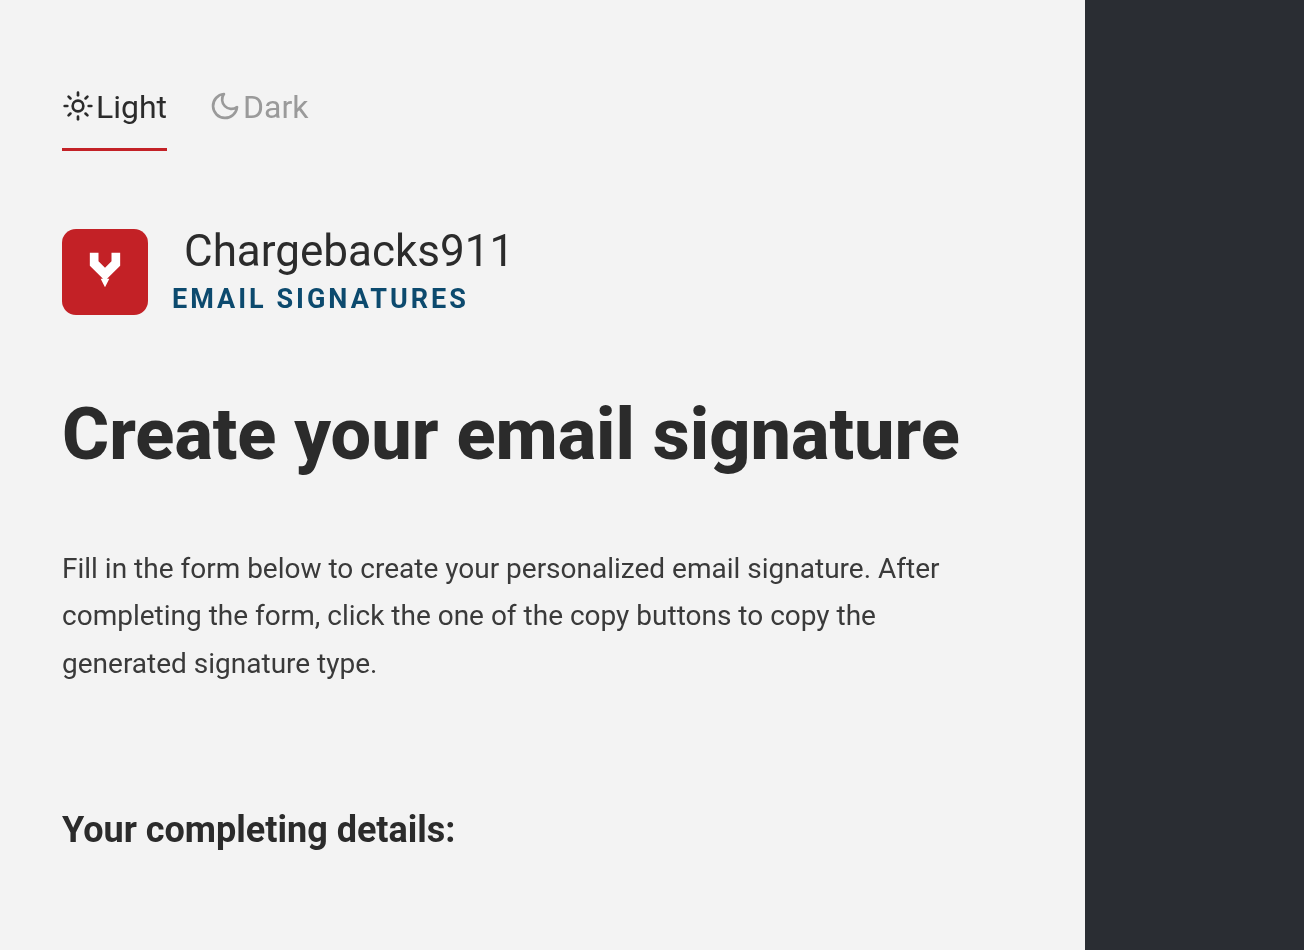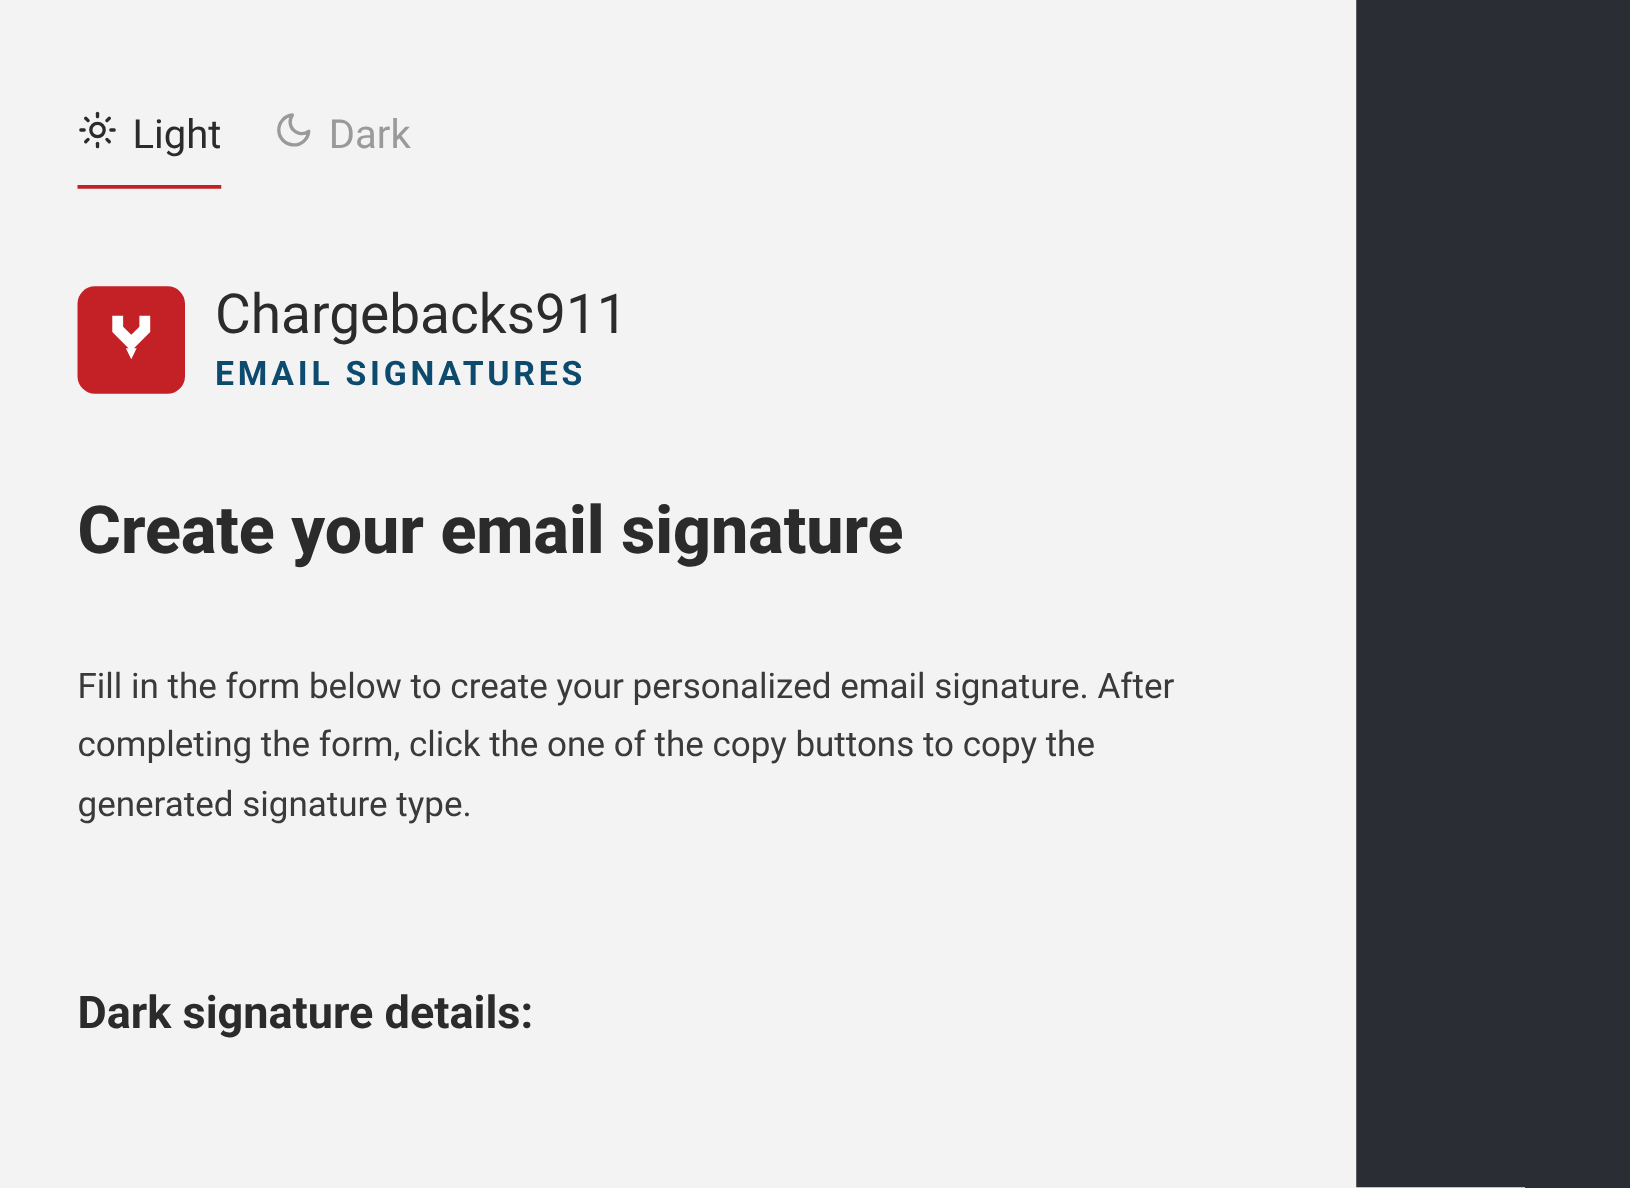--- a/index.html
+++ b/index.html
@@ -19,22 +19,22 @@
       width: 219px;
       background: #2a2d33;
     }
     .theme-tabs {
       display: flex;
       gap: 42px;
       margin-bottom: 78px;
     }
     .theme-tab {
       display: flex;
-      align-items: flex-start;
-      gap: 12px;
+      align-items: flex-end;
+      gap: 2px;
       cursor: pointer;
       padding-bottom: 22px;
       border-bottom: 3px solid transparent;
     }
     .theme-tab.active {
       border-bottom-color: #c32126;
     }
     .theme-tab .tab-label {
       font-size: 32px;
       font-weight: 400;
@@ -69,30 +69,31 @@
     .brand-text {
       display: flex;
       flex-direction: column;
       gap: 10px;
     }
     .brand-name {
       font-size: 44px;
       font-weight: 400;
       color: #2b2b2b;
       line-height: 1;
+      margin-left: 12px;
     }
     .brand-subtitle {
       font-size: 27px;
       font-weight: 700;
       letter-spacing: 3px;
       color: #0c4a6e;
       text-transform: uppercase;
     }
     .page-title {
-      font-size: 53px;
+      font-size: 72px;
       font-weight: 800;
       color: #2b2b2b;
       margin-bottom: 72px;
       line-height: 1.05;
     }
     .description {
       font-size: 28px;
       font-weight: 400;
       color: #3a3a3a;
       line-height: 1.7;
@@ -147,16 +148,16 @@
     <div class="brand-text">
       <div class="brand-name">Chargebacks911</div>
       <div class="brand-subtitle">EMAIL SIGNATURES</div>
     </div>
   </div>
 
   <h1 class="page-title">Create your email signature</h1>
 
   <p class="description">Fill in the form below to create your personalized email signature. After completing the form, click the one of the copy buttons to copy the generated signature type.</p>
 
-  <h2 class="section-title">Dark signature details:</h2>
+  <h2 class="section-title">Your completing details:</h2>
 </div>
 
 <div class="sidebar"></div>
 
 </body></html>

